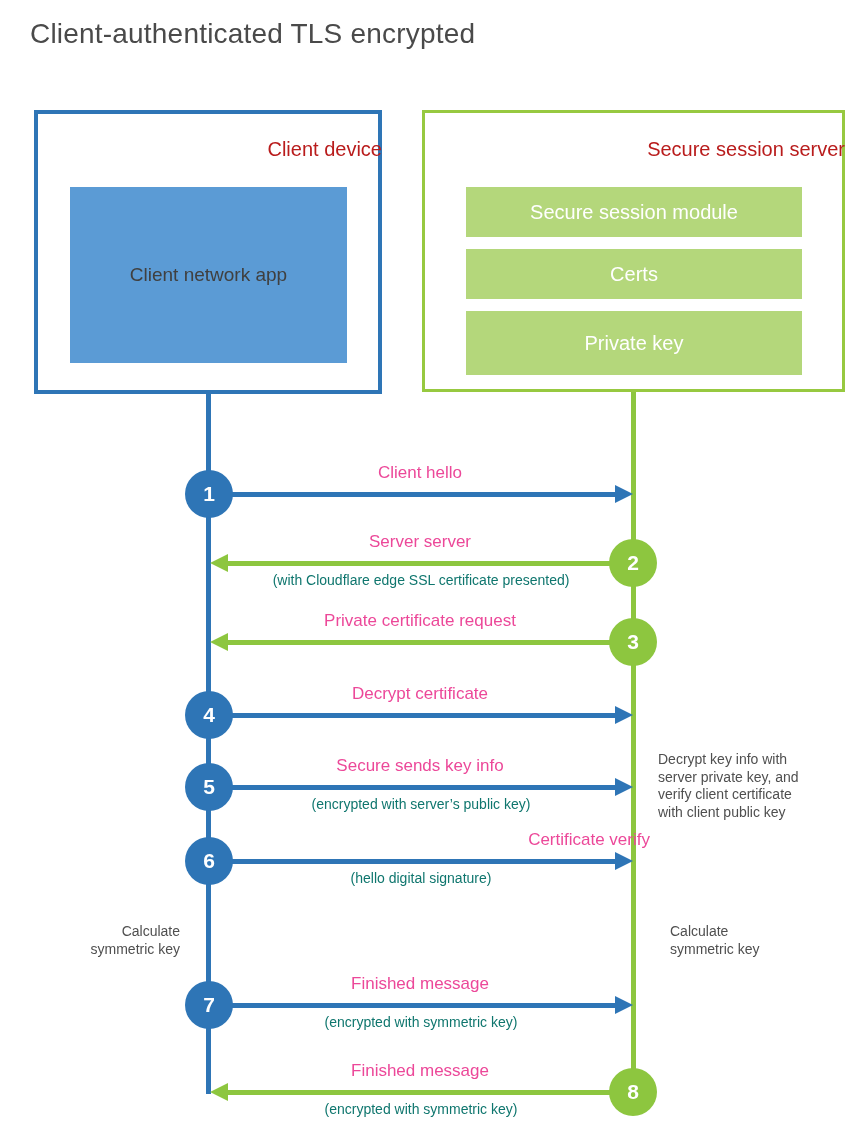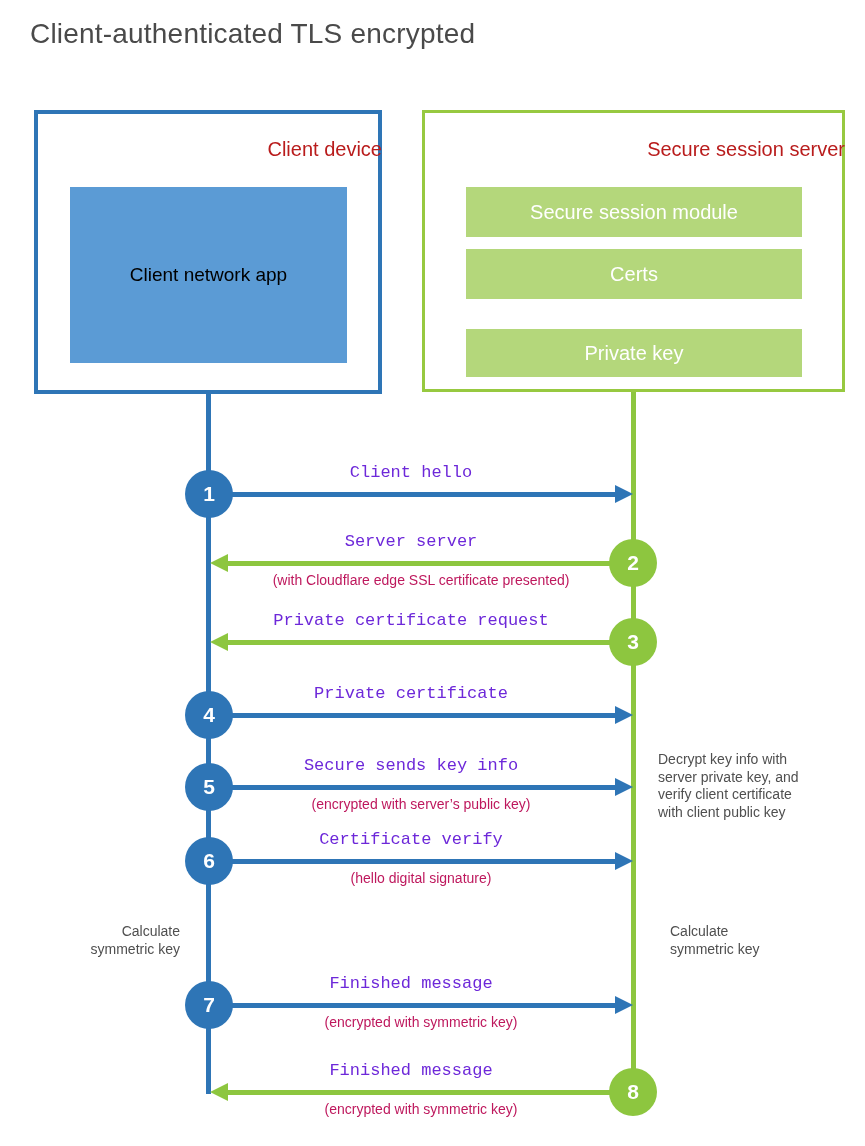--- a/index.html
+++ b/index.html
@@ -45,21 +45,21 @@
     font-weight: normal;
     color: #b91c1c;
   }
   .client-box-title { left: 34px; top: 138px; width: 348px; }
   .server-box-title { left: 422px; top: 138px; width: 423px; }
 
   .app-box {
     position: absolute;
     left: 70px; top: 187px; width: 277px; height: 176px;
     background: #5b9bd5;
-    color: #000000;
+    color: #404040;
     font-size: 19px;
     line-height: 26px;
     display: flex;
     align-items: center;
     justify-content: center;
     text-align: center;
     padding: 0 50px;
     box-sizing: border-box;
   }
   .module-bar {
@@ -69,21 +69,21 @@
     height: 50px;
     background: #b4d77b;
     color: #ffffff;
     font-size: 20px;
     display: flex;
     align-items: center;
     justify-content: center;
   }
   .bar-0 { top: 187px; }
   .bar-1 { top: 249px; }
-  .bar-2 { top: 329px; height: 48px; }
+  .bar-2 { top: 311px; height: 64px; }
 
   
   .lifeline {
     position: absolute;
     width: 5px;
   }
   .lifeline.blue  { left: 206px; top: 394px; height: 700px; background: #2e75b6; }
   .lifeline.green { left: 631px; top: 392px; height: 700px; background: #8dc63f; }
 
   
@@ -130,43 +130,42 @@
   .c3 { top: 618px; }
   .c4 { top: 691px; }
   .c5 { top: 763px; }
   .c6 { top: 837px; }
   .c7 { top: 981px; }
   .c8 { top: 1068px; }
 
   
   .msg-label {
     position: absolute;
-    left: 181px;
+    left: 190px;
     width: 460px;
     text-align: center;
     font-size: 17px;
-    color: #6d28d9;
-    font-family: Liberation Mono, monospace;
+    color: #ec4899;
   }
   .l1 { top: 463px; }
   .l2 { top: 532px; }
   .l3 { top: 611px; }
   .l4 { top: 684px; }
   .l5 { top: 756px; }
-  .l6 { top: 830px; }
+  .l6 { top: 830px; text-align: right; }
   .l7 { top: 974px; }
   .l8 { top: 1061px; }
 
   .msg-sublabel {
     position: absolute;
     left: 191px;
     width: 460px;
     text-align: center;
     font-size: 14px;
-    color: #be185d;
+    color: #0f766e;
   }
   .sl2 { top: 572px; }
   .sl5 { top: 796px; }
   .sl6 { top: 870px; }
   .sl7 { top: 1014px; }
   .sl8 { top: 1101px; }
 
   
   .side-note {
     position: absolute;
@@ -211,21 +210,21 @@
     </div>
   <div class="msg-sublabel sl2">(with Cloudflare edge SSL certificate presented)</div>
   <div class="circle green c2">2</div>
 
   <div class="msg-label l3">Private certificate request</div>
   <div class="arrow green a3">
       <span class="head"></span>
     </div>
   <div class="circle green c3">3</div>
 
-  <div class="msg-label l4">Private certificate</div>
+  <div class="msg-label l4">Decrypt certificate</div>
   <div class="arrow blue a4">
       <span class="head"></span>
     </div>
   <div class="circle blue c4">4</div>
 
   <div class="msg-label l5">Secure sends key info</div>
   <div class="arrow blue a5">
       <span class="head"></span>
     </div>
   <div class="msg-sublabel sl5">(encrypted with server’s public key)</div>

